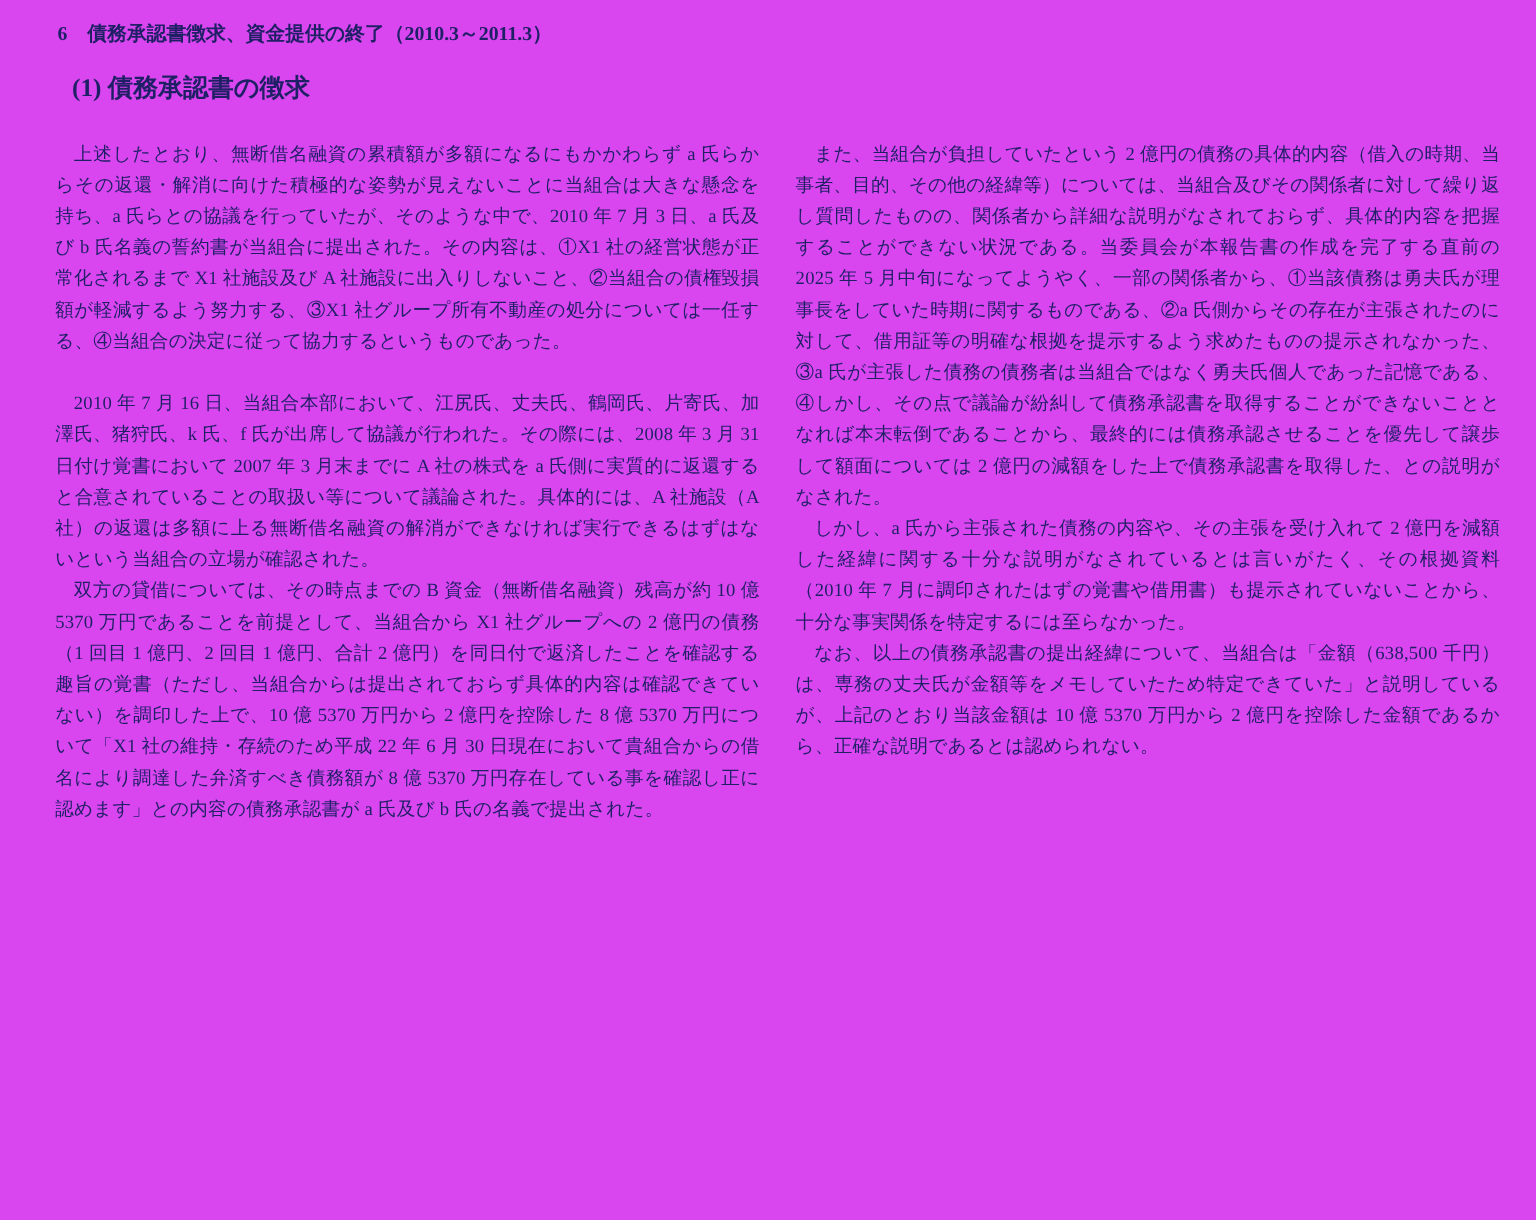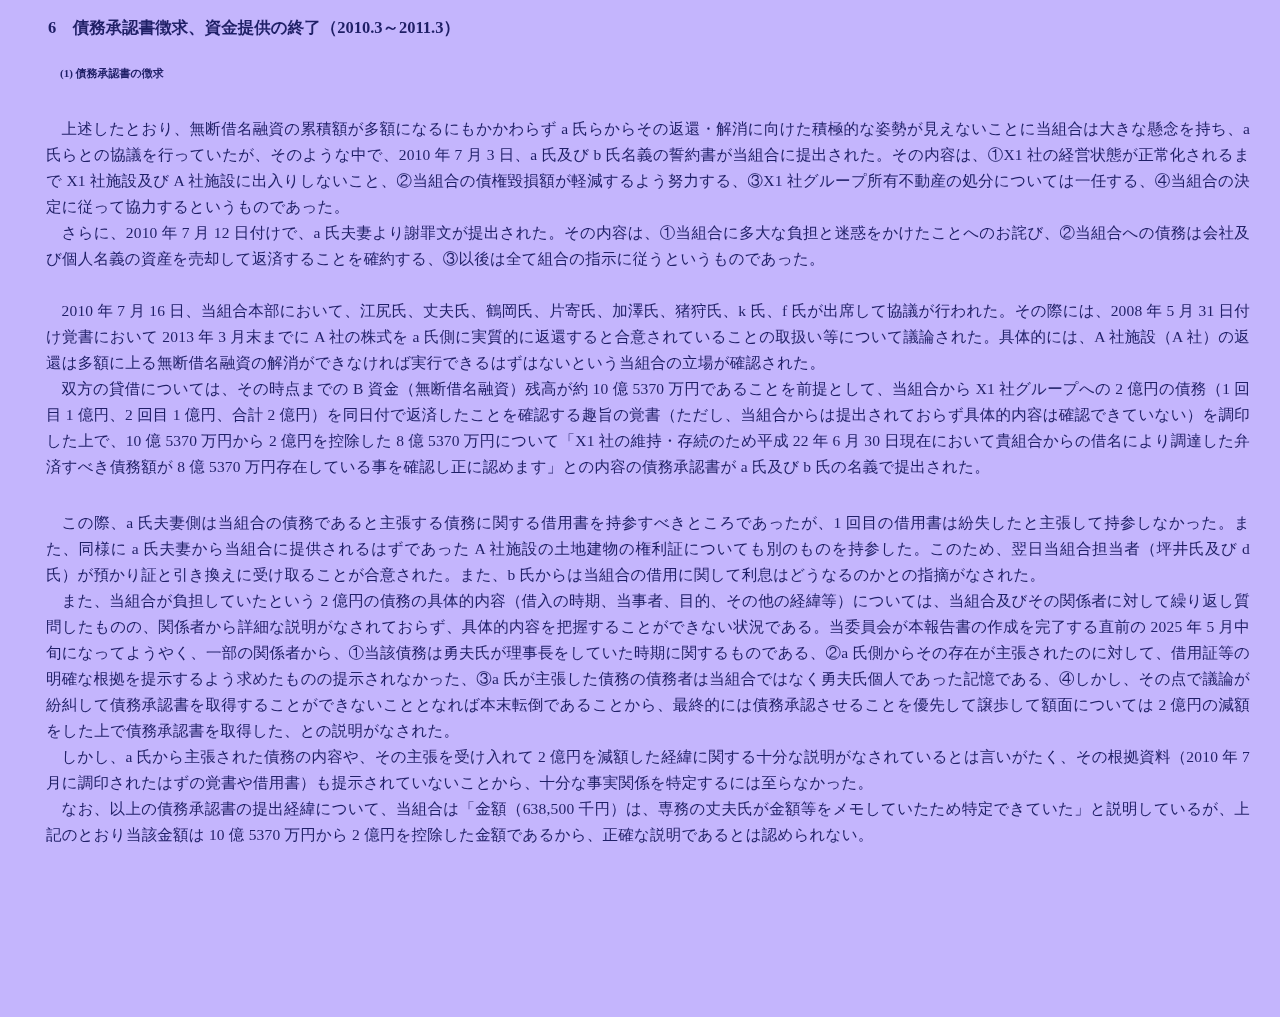--- a/index.html
+++ b/index.html
@@ -14,61 +14,58 @@
     overflow: hidden;
   }
   .heading {
     font-size: 16.5px;
     font-weight: bold;
     margin: 0 0 0 2px;
     line-height: 24px;
     white-space: pre;
   }
   .subheading {
-    font-size: 11px;
+    font-size: 21px;
     font-weight: bold;
     margin: 21px 0 14px 14px;
     line-height: 24px;
   }
   .columns {
     display: flex;
     gap: 30px;
     margin-top: 31px;
-    flex-direction: column;
   }
   .col { flex: 1 1 0; min-width: 0; }
   .col p {
     margin: 0;
     font-size: 15.5px;
     line-height: 26px;
     text-align: justify;
     text-indent: 1em;
     letter-spacing: 0.2px;
   }
   .col p.gap-before { margin-top: 26px; }
 </style>
 </head>
 <body>
 
-<div class="page" style="color: rgb(31, 31, 102); background: #c4b5fd;">
+<div class="page" style="color: rgb(31, 31, 102); background: #d946ef;">
 
   <h1 class="heading">6　債務承認書徴求、資金提供の終了（2010.3～2011.3）</h1>
 
   <h2 class="subheading">(1) 債務承認書の徴求</h2>
 
   <div class="columns">
 
     <div class="col">
       <p>上述したとおり、無断借名融資の累積額が多額になるにもかかわらず a 氏らからその返還・解消に向けた積極的な姿勢が見えないことに当組合は大きな懸念を持ち、a 氏らとの協議を行っていたが、そのような中で、2010 年 7 月 3 日、a 氏及び b 氏名義の誓約書が当組合に提出された。その内容は、①X1 社の経営状態が正常化されるまで X1 社施設及び A 社施設に出入りしないこと、②当組合の債権毀損額が軽減するよう努力する、③X1 社グループ所有不動産の処分については一任する、④当組合の決定に従って協力するというものであった。</p>
-      <p>さらに、2010 年 7 月 12 日付けで、a 氏夫妻より謝罪文が提出された。その内容は、①当組合に多大な負担と迷惑をかけたことへのお詫び、②当組合への債務は会社及び個人名義の資産を売却して返済することを確約する、③以後は全て組合の指示に従うというものであった。</p>
-      <p class="gap-before">2010 年 7 月 16 日、当組合本部において、江尻氏、丈夫氏、鶴岡氏、片寄氏、加澤氏、猪狩氏、k 氏、f 氏が出席して協議が行われた。その際には、2008 年 5 月 31 日付け覚書において 2013 年 3 月末までに A 社の株式を a 氏側に実質的に返還すると合意されていることの取扱い等について議論された。具体的には、A 社施設（A 社）の返還は多額に上る無断借名融資の解消ができなければ実行できるはずはないという当組合の立場が確認された。</p>
+      <p class="gap-before">2010 年 7 月 16 日、当組合本部において、江尻氏、丈夫氏、鶴岡氏、片寄氏、加澤氏、猪狩氏、k 氏、f 氏が出席して協議が行われた。その際には、2008 年 3 月 31 日付け覚書において 2007 年 3 月末までに A 社の株式を a 氏側に実質的に返還すると合意されていることの取扱い等について議論された。具体的には、A 社施設（A 社）の返還は多額に上る無断借名融資の解消ができなければ実行できるはずはないという当組合の立場が確認された。</p>
       <p>双方の貸借については、その時点までの B 資金（無断借名融資）残高が約 10 億 5370 万円であることを前提として、当組合から X1 社グループへの 2 億円の債務（1 回目 1 億円、2 回目 1 億円、合計 2 億円）を同日付で返済したことを確認する趣旨の覚書（ただし、当組合からは提出されておらず具体的内容は確認できていない）を調印した上で、10 億 5370 万円から 2 億円を控除した 8 億 5370 万円について「X1 社の維持・存続のため平成 22 年 6 月 30 日現在において貴組合からの借名により調達した弁済すべき債務額が 8 億 5370 万円存在している事を確認し正に認めます」との内容の債務承認書が a 氏及び b 氏の名義で提出された。</p>
     </div>
 
     <div class="col">
-      <p>この際、a 氏夫妻側は当組合の債務であると主張する債務に関する借用書を持参すべきところであったが、1 回目の借用書は紛失したと主張して持参しなかった。また、同様に a 氏夫妻から当組合に提供されるはずであった A 社施設の土地建物の権利証についても別のものを持参した。このため、翌日当組合担当者（坪井氏及び d 氏）が預かり証と引き換えに受け取ることが合意された。また、b 氏からは当組合の借用に関して利息はどうなるのかとの指摘がなされた。</p>
       <p>また、当組合が負担していたという 2 億円の債務の具体的内容（借入の時期、当事者、目的、その他の経緯等）については、当組合及びその関係者に対して繰り返し質問したものの、関係者から詳細な説明がなされておらず、具体的内容を把握することができない状況である。当委員会が本報告書の作成を完了する直前の 2025 年 5 月中旬になってようやく、一部の関係者から、①当該債務は勇夫氏が理事長をしていた時期に関するものである、②a 氏側からその存在が主張されたのに対して、借用証等の明確な根拠を提示するよう求めたものの提示されなかった、③a 氏が主張した債務の債務者は当組合ではなく勇夫氏個人であった記憶である、④しかし、その点で議論が紛糾して債務承認書を取得することができないこととなれば本末転倒であることから、最終的には債務承認させることを優先して譲歩して額面については 2 億円の減額をした上で債務承認書を取得した、との説明がなされた。</p>
       <p>しかし、a 氏から主張された債務の内容や、その主張を受け入れて 2 億円を減額した経緯に関する十分な説明がなされているとは言いがたく、その根拠資料（2010 年 7 月に調印されたはずの覚書や借用書）も提示されていないことから、十分な事実関係を特定するには至らなかった。</p>
       <p>なお、以上の債務承認書の提出経緯について、当組合は「金額（638,500 千円）は、専務の丈夫氏が金額等をメモしていたため特定できていた」と説明しているが、上記のとおり当該金額は 10 億 5370 万円から 2 億円を控除した金額であるから、正確な説明であるとは認められない。</p>
     </div>
 
   </div>
 </div>
 
 </body></html>

